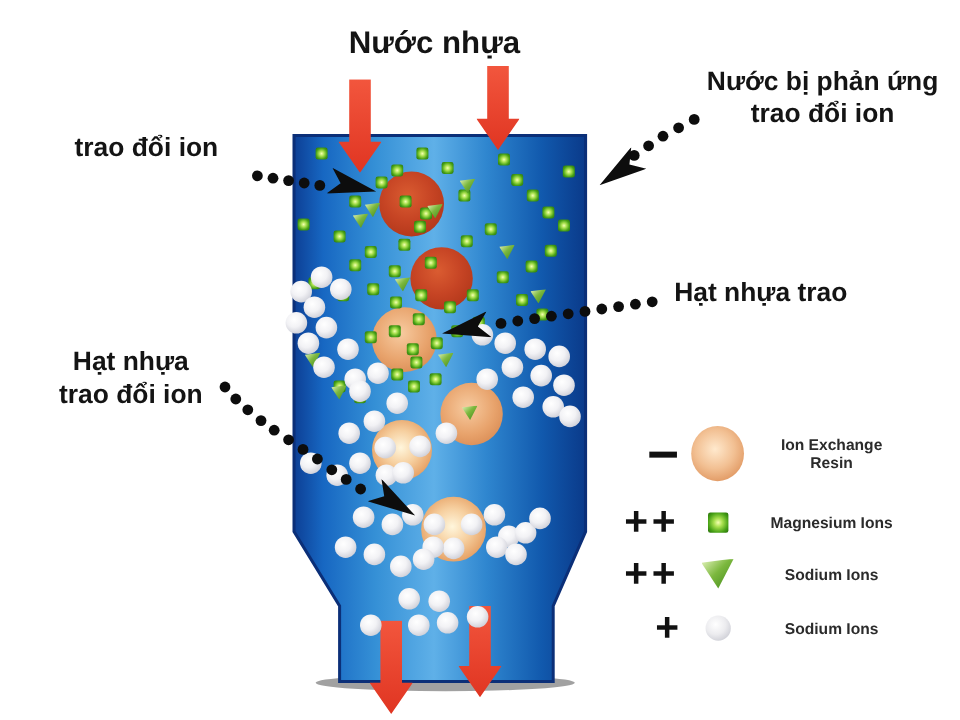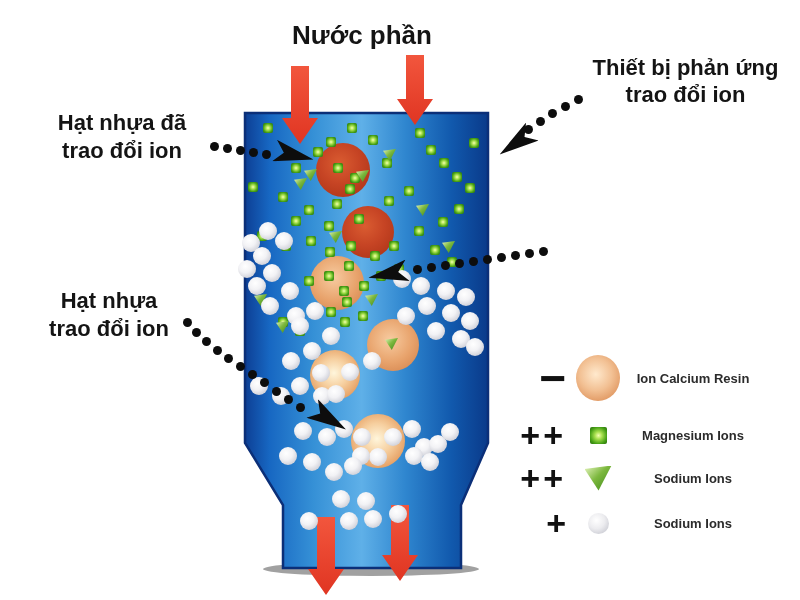--- a/index.html
+++ b/index.html
@@ -238,47 +238,47 @@
       <div class="dot" style="left: 235.5px; top: 361.5px;"></div>
       <div class="dot" style="left: 247.5px; top: 369.5px;"></div>
       <div class="dot" style="left: 259.5px; top: 377.5px;"></div>
       <div class="dot" style="left: 271.5px; top: 386.5px;"></div>
       <div class="dot" style="left: 283.5px; top: 394.5px;"></div>
       <div class="dot" style="left: 295.5px; top: 402.5px;"></div>
       <div class="ahead" style="left: 309px; top: 408px; transform: rotate(32deg);"></div>
     </div>
 
   <div class="lbl title" style="left:252px;top:20px;width:220px;">
-    <span>Nước phần</span>
+    <span>Nước nhựa</span>
   </div>
 
   <div class="lbl side" style="left:578px;top:54px;width:215px;line-height:27px;">
-    <div>Thiết bị phản ứng</div>
+    <div>Nước bị phản ứng</div>
     <div>trao đổi ion</div>
   </div>
 
   <div class="lbl side" style="left:38px;top:109px;width:168px;">
-    <div>Hạt nhựa đã</div>
     <div>trao đổi ion</div>
   </div>
 
   <div class="lbl side" style="left:536px;top:230px;width:196px;line-height:27px;">
+    <div>Hạt nhựa trao</div>
   </div>
 
   <div class="lbl side" style="left:36px;top:287px;width:146px;">
     <div>Hạt nhựa</div>
     <div>trao đổi ion</div>
   </div>
 
   <div class="legend-row" style="left:508px;top:350px;height:56px;">
     <div class="charge m1">−</div>
     <div class="icon-cell">
         <div class="legend-resin"></div>
       </div>
-    <div class="legend-label">Ion Calcium Resin</div>
+    <div class="legend-label">Ion Exchange Resin</div>
   </div>
 
   <div class="legend-row" style="left:508px;top:415px;height:40px;">
     <div class="charge pp">++</div>
     <div class="icon-cell">
         <div class="legend-mg"></div>
       </div>
     <div class="legend-label">Magnesium Ions</div>
   </div>
 

